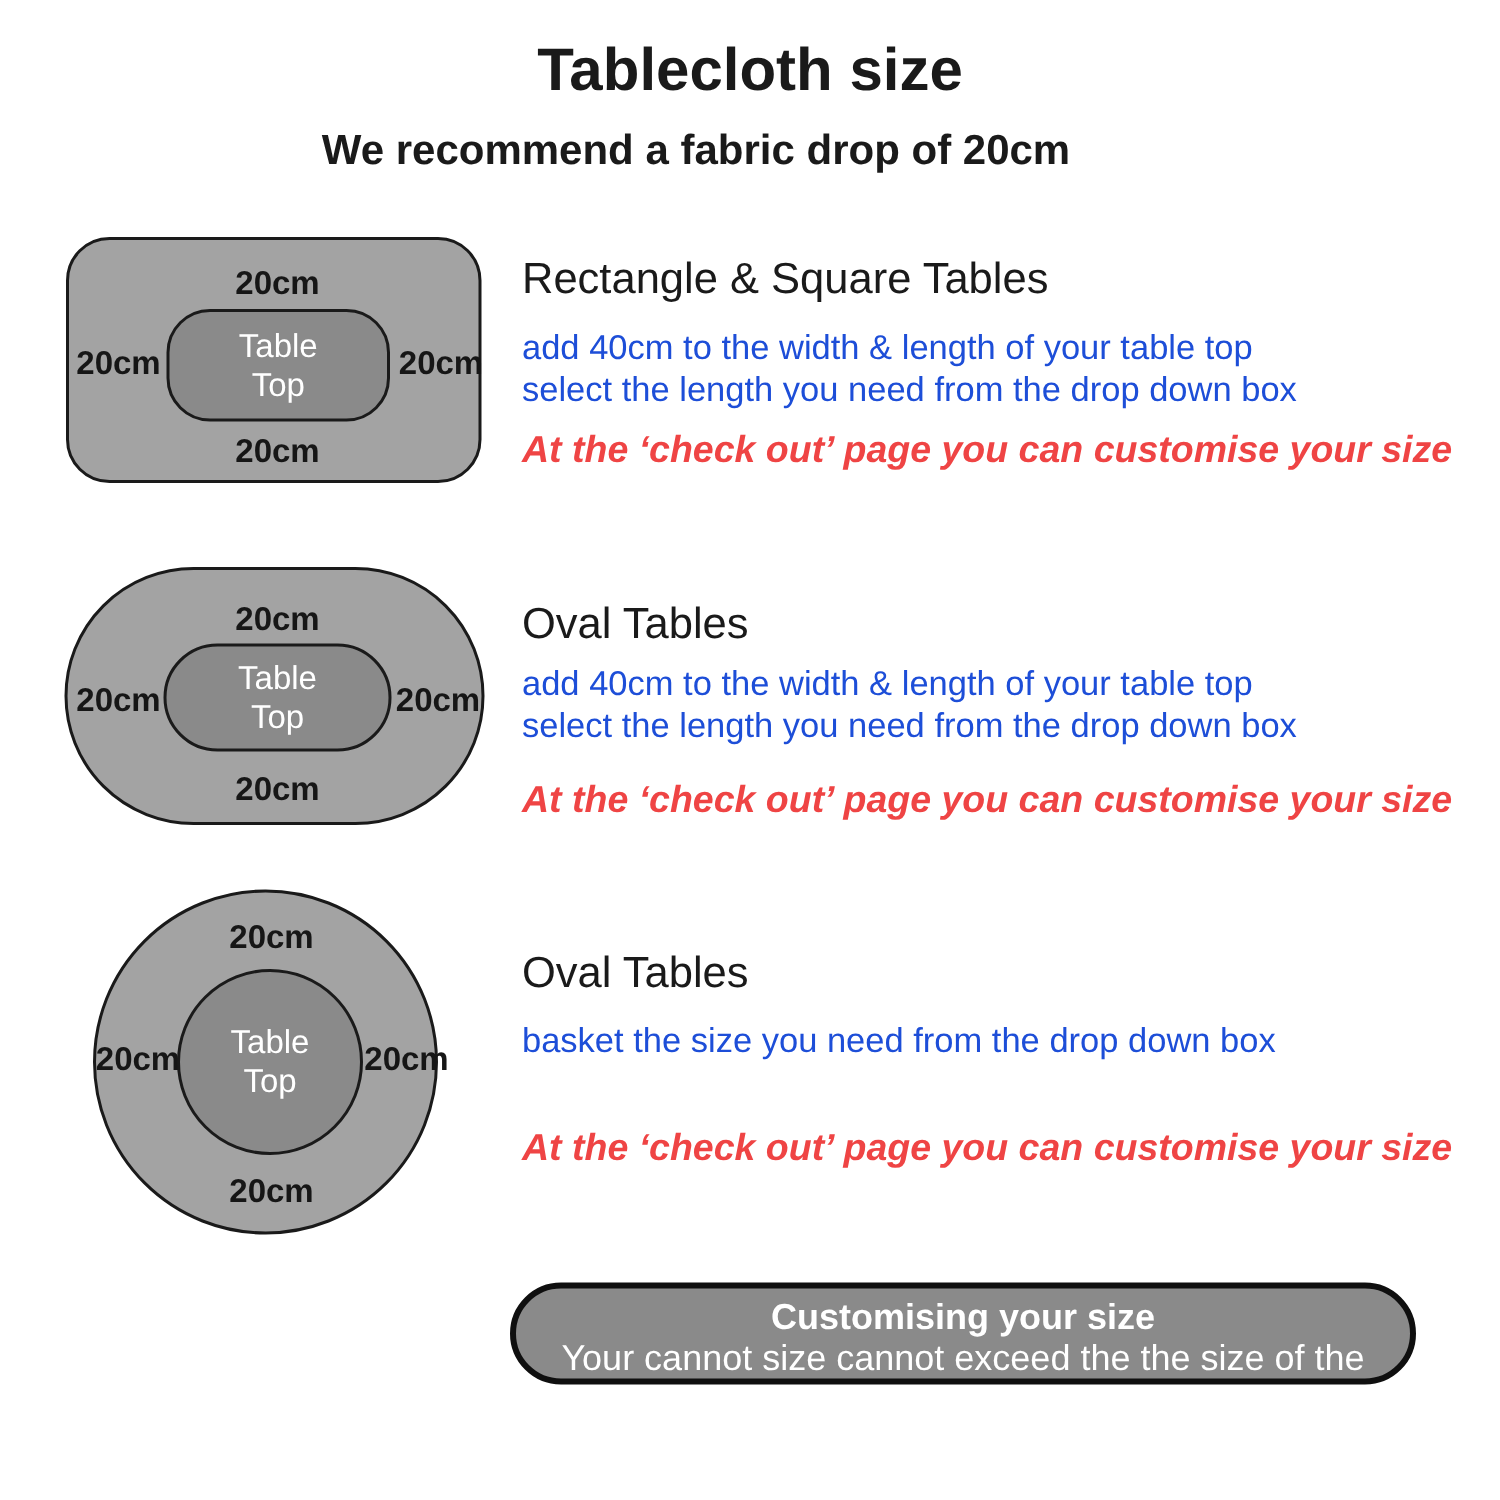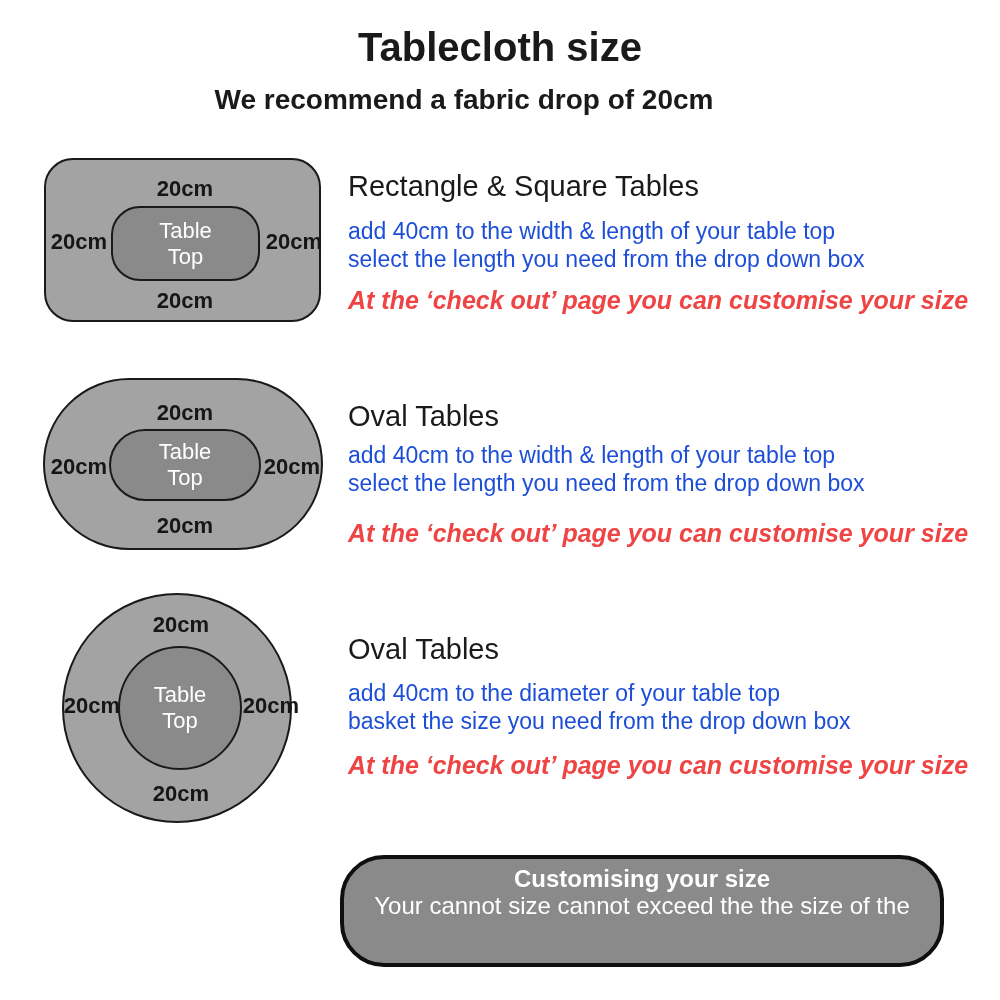--- a/index.html
+++ b/index.html
@@ -66,21 +66,21 @@
   .section-note {
     font-size: 25px; line-height: 28px; font-weight: bold; font-style: italic;
     color: #ef4444; white-space: nowrap;
   }
   .s1-heading { top: 169px; } .s1-body { top: 217px; } .s1-note { top: 286px; }
   .s2-heading { top: 399px; } .s2-body { top: 441px; } .s2-note { top: 519px; }
   .s3-heading { top: 632px; } .s3-body { top: 679px; } .s3-note { top: 751px; }
 
   
   .footer-box {
-    position: absolute; left: 340px; top: 855px; width: 604px; height: 112px;
+    position: absolute; left: 340px; top: 855px; width: 604px; height: 68px;
     background: #8a8a8a; border: 4px solid #0f0f0f; border-radius: 44px;
     color: #ffffff; text-align: center; font-size: 24px; line-height: 27px;
     padding-top: 6px;
   }
   .footer-heading { font-weight: bold; }
 </style>
 </head>
 <body>
 
 <div class="canvas">
@@ -136,21 +136,20 @@
 
   <div class="section-text section-heading s2-heading">Oval Tables</div>
   <div class="section-text section-body s2-body">
     <div>add 40cm to the width &amp; length of your table top</div>
     <div>select the length you need from the drop down box</div>
   </div>
   <div class="section-text section-note s2-note">At the ‘check out’ page you can customise your size</div>
 
   <div class="section-text section-heading s3-heading">Oval Tables</div>
   <div class="section-text section-body s3-body">
-    <div>add 40cm to the diameter of your table top</div>
     <div>basket the size you need from the drop down box</div>
   </div>
   <div class="section-text section-note s3-note">At the ‘check out’ page you can customise your size</div>
 
   <div class="footer-box">
     <div class="footer-heading">Customising your size</div>
     <div>Your cannot size cannot exceed the the size of the</div>
   </div>
 
 </div>

